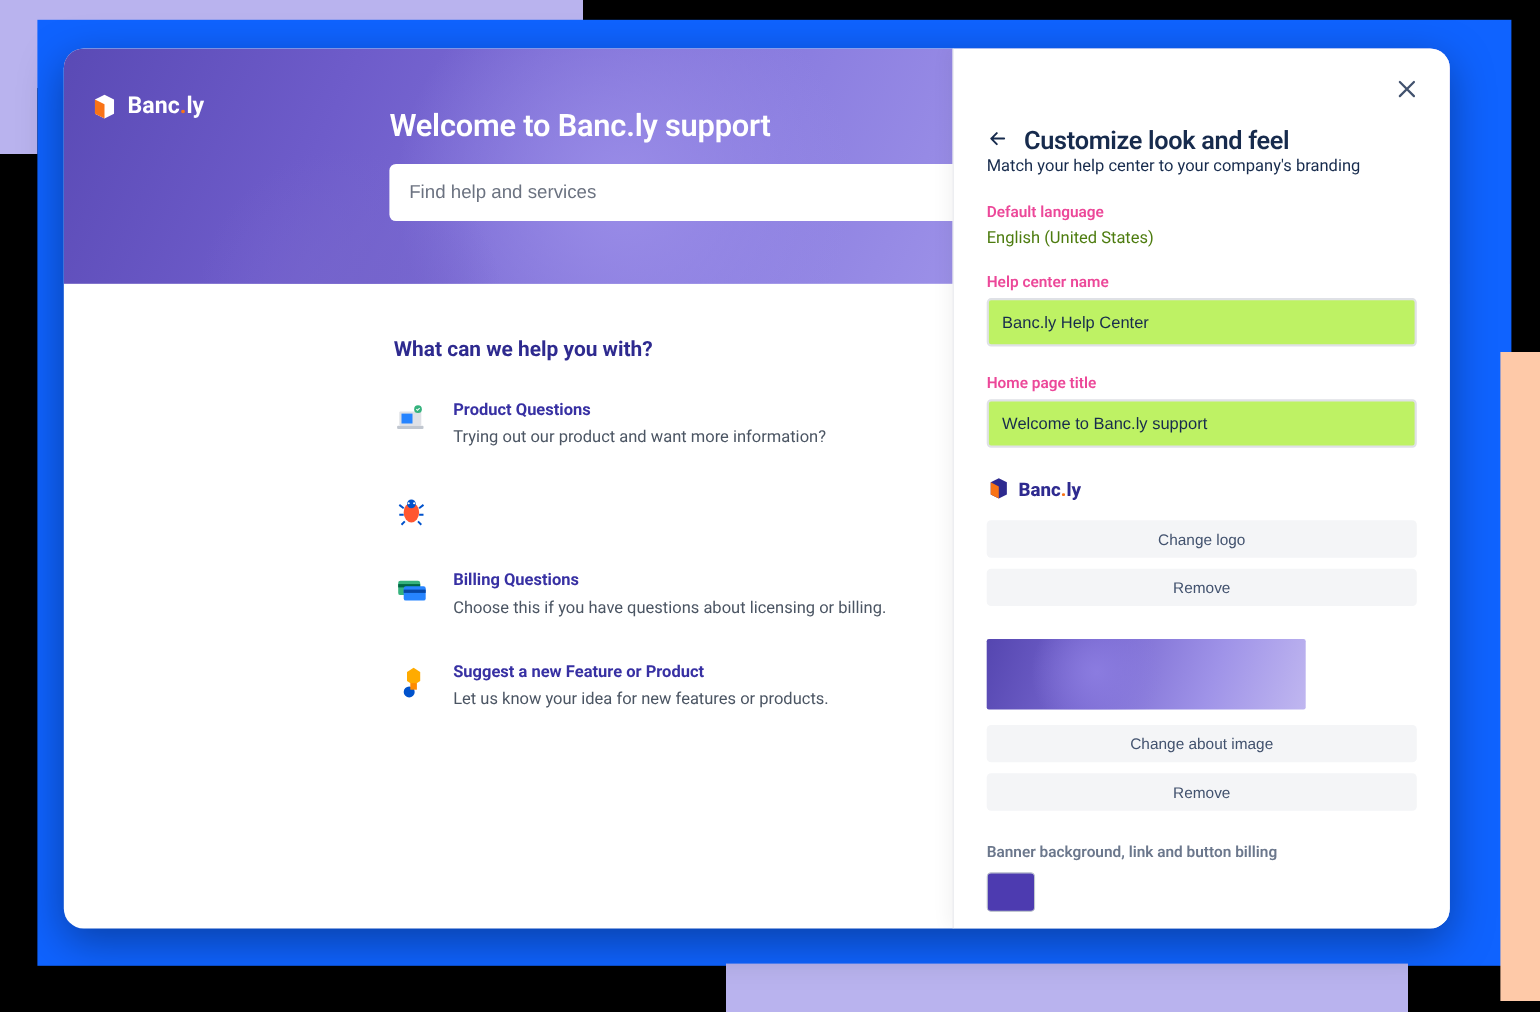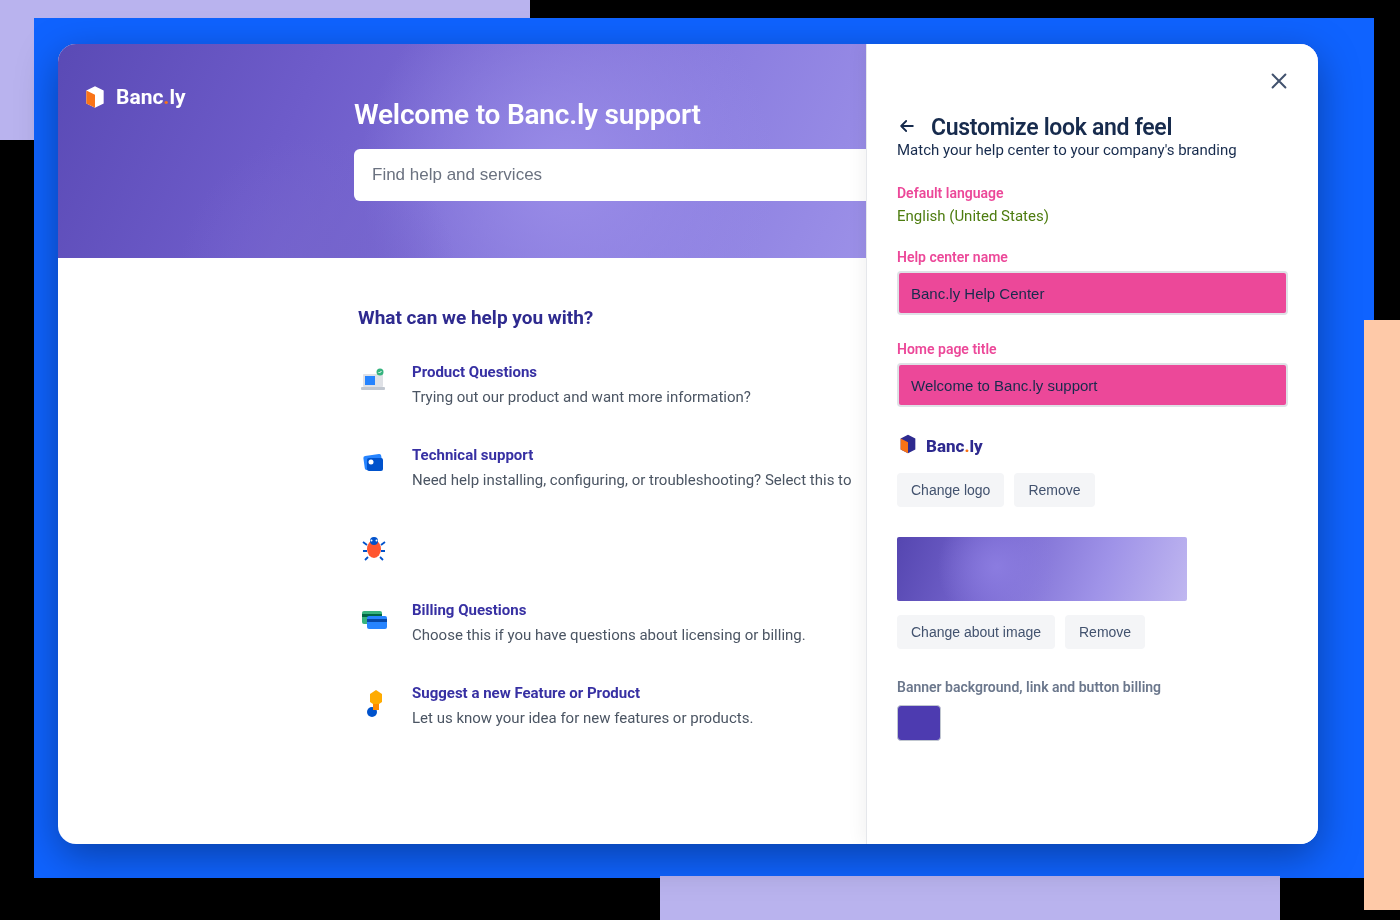--- a/index.html
+++ b/index.html
@@ -85,30 +85,30 @@
 .panel-header { display:flex; align-items:center; gap:14px; margin-top:46px; }
 .back-arrow { cursor:pointer; color:#172b4d; }
 .back-arrow svg { width:20px; height:20px; }
 .panel-title { font-size:23px; font-weight:600; color:#172b4d; letter-spacing:-0.3px; }
 .panel-sub { font-size:15px; color:#172b4d; margin-bottom:26px; }
 
 .form-label { font-size:14px; font-weight:600; color:#ec4899; margin-bottom:6px; }
 .form-static { font-size:15px; color:#4d7c0f; margin-bottom:24px; }
 .form-input {
   width:100%; height:44px; border:2px solid #dfe1e6; border-radius:4px;
-  padding:0 12px; font-size:15px; color:#172b4d; background:#ec4899;
+  padding:0 12px; font-size:15px; color:#172b4d; background:#bef264;
   margin-bottom:26px;
 }
 
 .logo-preview { display:flex; align-items:center; gap:7px; margin-bottom:14px; }
 .logo-preview .lp-mark svg { width:22px; height:22px; }
 .logo-preview .lp-text { font-size:17px; font-weight:800; color:#2e2a8f; }
 .logo-preview .lp-text .dot { color:#f97316; }
 
-.btn-row { display:flex; gap:10px; margin-bottom:30px; }
+.btn-row { display:flex; gap:10px; margin-bottom:30px;flex-direction:column; }
 .btn {
   background:#f4f5f7; border:none; border-radius:4px;
   padding:9px 14px; font-size:14px; color:#42526e; cursor:pointer; font-weight:500;
 }
 
 .banner-preview {
   width:290px; height:64px; border-radius:2px; margin-bottom:14px;
   background: linear-gradient(110deg, #5546b0 0%, #7868d0 35%, #9f93e8 70%, #c0b7f0 100%);
   position:relative; overflow:hidden;
 }
@@ -162,33 +162,20 @@
             <circle cx="22" cy="7" r="3.5" fill="#36b37e"></circle>
             <path d="M20.5 7 L21.5 8 L23.5 6" stroke="#fff" stroke-width="1" fill="none"></path>
           </svg>
       </div>
       <div class="cat-body">
         <div class="cat-title">Product Questions</div>
         <div class="cat-desc">Trying out our product and want more information?</div>
       </div>
     </div>
 
-    <div class="cat-item">
-      <div class="cat-icon">
-        <svg viewBox="0 0 32 32">
-            <rect x="6" y="7" width="18" height="14" fill="#2684ff" rx="2" transform="rotate(-8 15 14)"></rect>
-            <rect x="9" y="10" width="16" height="13" fill="#0052cc" rx="2"></rect>
-            <circle cx="13" cy="14" r="2.5" fill="#fff"></circle>
-          </svg>
-      </div>
-      <div class="cat-body">
-        <div class="cat-title">Technical support</div>
-        <div class="cat-desc">Need help installing, configuring, or troubleshooting? Select this to</div>
-      </div>
-    </div>
 
     <div class="cat-item">
       <div class="cat-icon">
         <svg viewBox="0 0 32 32">
             <ellipse cx="16" cy="18" rx="7" ry="9" fill="#ff5630"></ellipse>
             <circle cx="16" cy="10" r="4" fill="#0052cc"></circle>
             <path d="M9 14 L5 11 M23 14 L27 11 M9 20 L5 20 M23 20 L27 20 M10 26 L7 29 M22 26 L25 29" stroke="#0052cc" stroke-width="1.8"></path>
             <circle cx="13.5" cy="9.5" r="1" fill="#fff"></circle>
             <circle cx="18.5" cy="9.5" r="1" fill="#fff"></circle>
           </svg>

